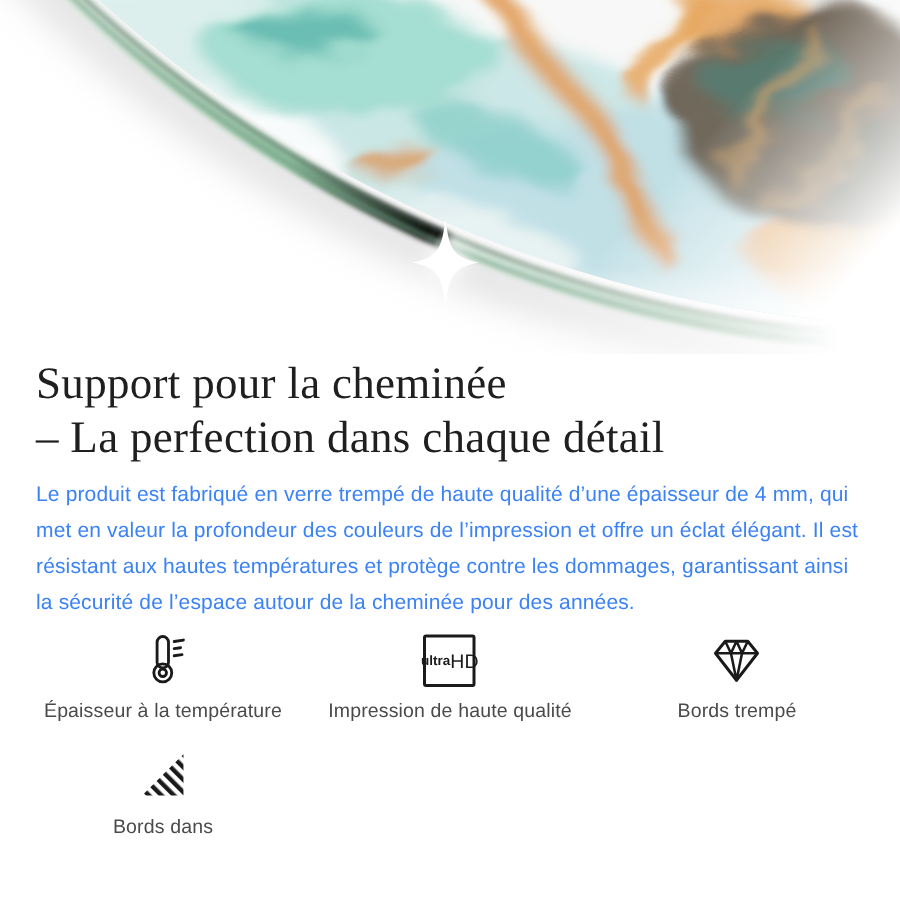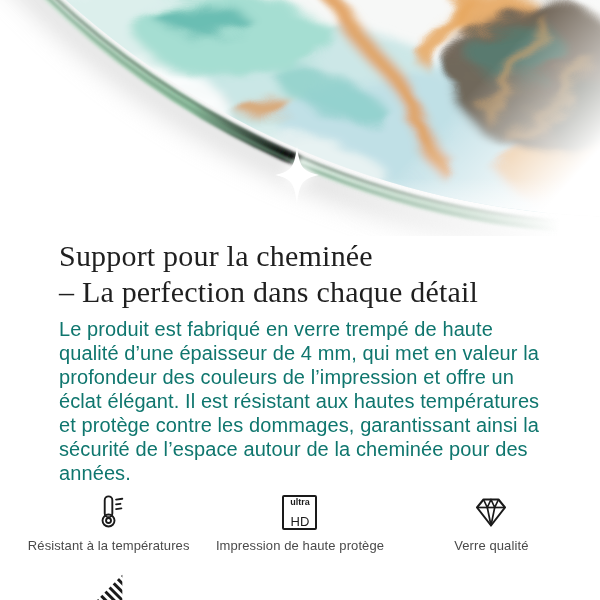--- a/index.html
+++ b/index.html
@@ -8,30 +8,30 @@
     font-family:"Liberation Sans",sans-serif;color:#3d3d3d;
     -webkit-font-smoothing:antialiased;
   }
   .page{width:600px;height:600px;position:relative;background:#fff;}
 
   
   .hero{width:600px;height:236px;position:relative;overflow:hidden;}
   .hero svg{display:block;}
 
   
-  .content{padding:0 59px;}
+  .content{padding:0 24px;}
   h1.title{
     margin:0;padding-top:2px;
     font-family:"Liberation Serif","DejaVu Serif",serif;
     font-weight:400;color:#1f1f1f;
     font-size:30px;line-height:36px;letter-spacing:.2px;
   }
   p.intro{
     margin:7px 0 0 0;
-    font-size:20px;line-height:24px;color:#0f766e;
+    font-size:14px;line-height:24px;color:#3b82f6;
     letter-spacing:.1px;
   }
 
   
   .features{
     display:grid;grid-template-columns:1fr 1fr 1fr;
     width:574px;margin:8px 13px 0 13px;row-gap:16px;
   }
   .feature{
     display:flex;flex-direction:column;align-items:center;
@@ -39,22 +39,22 @@
   }
   .feature .icon-wrap{
     height:38px;display:flex;align-items:center;justify-content:center;
     margin-bottom:7px;
   }
   .feature .label{
     font-size:13px;line-height:16px;color:#4a4a4a;letter-spacing:.1px;
   }
   .hd-box{
     box-sizing:border-box;width:35px;height:35px;border:2.5px solid #1a1a1a;
-    border-radius:2px;display:flex;flex-direction:column;align-items:center;
-    justify-content:space-between;color:#1a1a1a;
+    border-radius:2px;display:flex;flex-direction:row;align-items:center;
+    justify-content:center;color:#1a1a1a;
   }
   .hd-box .ultra{font-size:9px;font-weight:700;line-height:10px;}
   .hd-box .hd{font-size:13px;font-weight:400;line-height:13px;letter-spacing:.2px;}
 </style>
 </head>
 <body>
 
 <div class="page">
 
   <div class="hero">
@@ -167,44 +167,44 @@
       <div class="icon-wrap">
         <svg width="38" height="38" viewBox="0 0 40 40" fill="none" stroke="#1a1a1a" stroke-width="2" stroke-linecap="round">
           <rect x="15.5" y="3.5" width="8" height="22" rx="4"></rect>
           <circle cx="19.5" cy="29" r="6.3"></circle>
           <circle cx="19.5" cy="29" r="2.6"></circle>
           <line x1="27.5" y1="7" x2="34" y2="6"></line>
           <line x1="27.5" y1="12" x2="32" y2="11.4"></line>
           <line x1="27.5" y1="17" x2="33" y2="16.2"></line>
         </svg>
       </div>
-      <div class="label">Résistant à la températures</div>
+      <div class="label">Épaisseur à la température</div>
     </div>
 
     <div class="feature">
       <div class="icon-wrap">
         <div class="hd-box">
           <span class="ultra">ultra</span>
           <span class="hd">HD</span>
         </div>
       </div>
-      <div class="label">Impression de haute protège</div>
+      <div class="label">Impression de haute qualité</div>
     </div>
 
 
     <div class="feature">
       <div class="icon-wrap">
         <svg width="40" height="40" viewBox="0 0 40 40" fill="none" stroke="#1a1a1a" stroke-width="2" stroke-linejoin="round">
           <path d="M12.5 7.5 H27.5 L34 15.5 L20 33.5 L6 15.5 Z"></path>
           <path d="M6 15.5 H34" stroke-width="1.7"></path>
           <path d="M12.5 7.5 L16.3 15.5 L20 7.5 L23.7 15.5 L27.5 7.5" stroke-width="1.7"></path>
           <path d="M16.3 15.5 L20 33.5 L23.7 15.5" stroke-width="1.7"></path>
         </svg>
       </div>
-      <div class="label">Verre qualité</div>
+      <div class="label">Bords trempé</div>
     </div>
 
     <div class="feature">
       <div class="icon-wrap">
         <svg width="38" height="38" viewBox="0 0 40 40">
           <defs>
             <pattern id="hatch45" width="6.2" height="6.2" patternUnits="userSpaceOnUse" patternTransform="rotate(-45)">
               <rect x="0" y="0" width="3.1" height="6.2" fill="#1a1a1a"></rect>
             </pattern>
           </defs>

